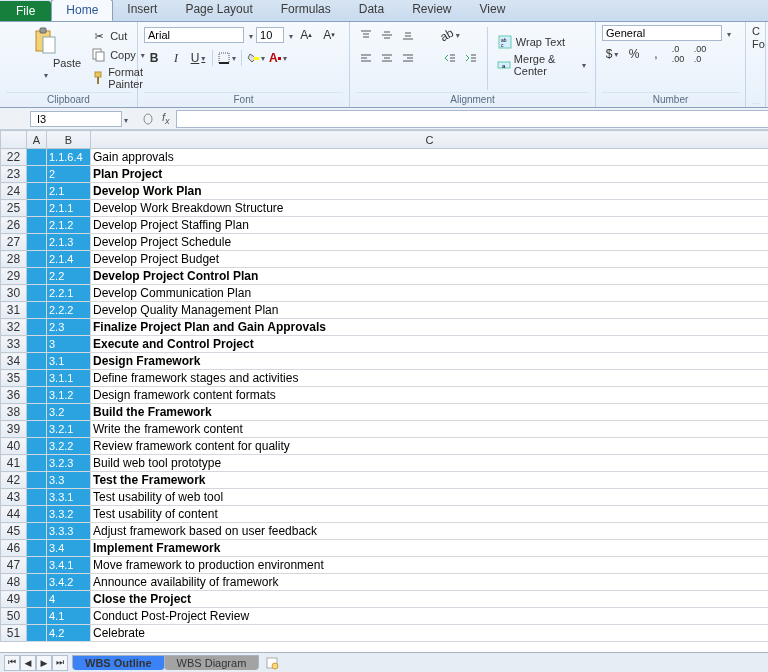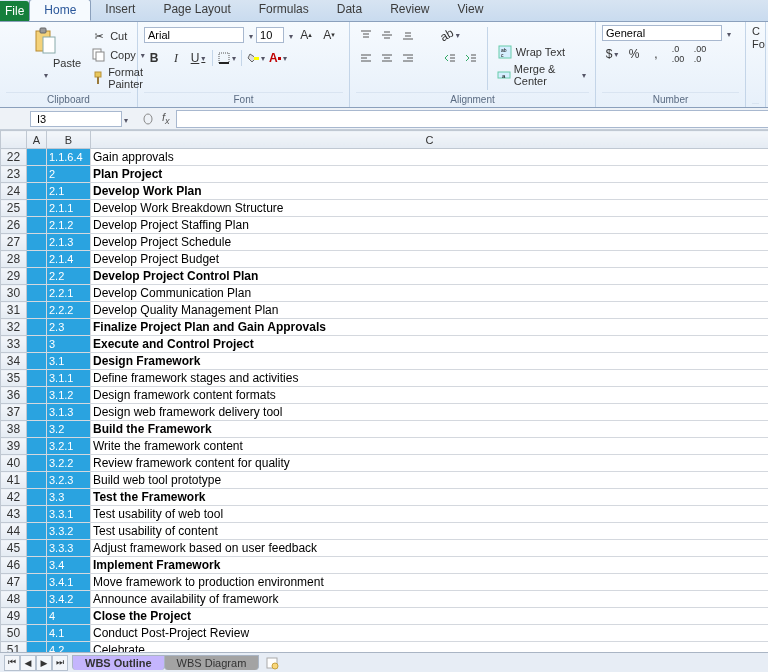--- a/index.html
+++ b/index.html
@@ -1,20 +1,20 @@
 <!DOCTYPE html>
 <html><head>
 <meta charset="utf-8">
 <style>
   * { box-sizing: border-box; margin: 0; padding: 0; font-family: "Segoe UI", Tahoma, sans-serif; }
   body { background: #fff; width: 768px; height: 672px; overflow: hidden; font-size: 11px; color: #333; }
   
   
   .tabbar { display: flex; align-items: flex-end; height: 22px; background: linear-gradient(#d7e4f2,#c9dbef); border-bottom: 1px solid #8ba0bc; }
-  .file-tab { background: #157f3b; color: #fff; padding: 3px 5px; font-size: 12px; border-top-right-radius: 3px; cursor: pointer;}
+  .file-tab { background: #157f3b; color: #fff; padding: 3px 16px; font-size: 12px; border-top-right-radius: 3px; cursor: pointer;}
   .tab { padding: 3px 14px; font-size: 12px; color: #3b3b3b; cursor: pointer;}
   .tab.active { background: #f6fafe; border: 1px solid #8ba0bc; border-bottom: 1px solid #f6fafe; border-radius: 3px 3px 0 0; color: #2b579a; }
   
   
   .ribbon { display: flex; height: 86px; background: linear-gradient(#f6fafe,#e7f0fa); border-bottom: 1px solid #8ba0bc; }
   .group { border-right: 1px solid #c4d5e8; display: flex; flex-direction: column; justify-content: space-between; padding: 3px 6px 0 6px; }
   .group-title { text-align: center; font-size: 10px; color: #5a6b82; padding: 1px 0 2px 0; border-top: 1px solid #d9e4f1; }
   .group-body { display: flex; flex: 1; align-items: flex-start; gap: 4px; }
   .vstack { display: flex; flex-direction: column; gap: 1px; }
   .hstack { display: flex; align-items: center; gap: 3px; }
@@ -49,21 +49,21 @@
   td.cell { border: 1px solid #d4d8de; height: 17px; padding: 0 2px; overflow: hidden; white-space: nowrap;}
   .wbs-col { background: #2aa3e0; color: #fff; font-size: 11px; text-align: left; padding-left: 2px;}
   .task-col { color: #000; }
   .bold-task { font-weight: bold; }
   
   
   .sheettabs { position: absolute; left: 0; right: 0; bottom: 0; height: 20px; background: #e7edf5; border-top: 1px solid #aab5c4; display: flex; align-items: center; font-size: 11px;}
   .nav-arrows { display:flex; gap:0; margin: 0 4px;}
   .nav-arrow { width: 16px; height: 16px; border: 1px solid #b6c1cf; background: #f3f6fa; display:flex; align-items:center; justify-content:center; font-size: 9px; cursor: pointer;}
   .sheet-tab { padding: 1px 12px; background: #a3a3a3; border: 1px solid #aab5c4; border-bottom: none; margin-right: -1px; cursor: pointer; border-radius: 0 0 4px 4px;}
-  .sheet-tab.active { background: #c4b5fd; font-weight: bold; }
+  .sheet-tab.active { background: #3b82f6; font-weight: bold; }
   
   .sep-v { width:1px; background:#c4d5e8; margin: 2px 2px; align-self: stretch;}
   
   .clr-swatch-red { display:inline-block; width:10px; height:3px; background:#c00000; vertical-align: bottom;}
   .clr-swatch-yellow { display:inline-block; width:10px; height:3px; background:#ffff00; vertical-align: bottom;}
   
   svg { display:block; }
 </style>
 </head>
 <body>
@@ -226,21 +226,21 @@
               <svg width="12" height="12">
                 <polyline points="1,3 4,6 1,9" fill="none" stroke="#3a6"></polyline>
                 <line x1="6" y1="3" x2="11" y2="3" stroke="#555"></line>
                 <line x1="6" y1="6" x2="11" y2="6" stroke="#555"></line>
                 <line x1="6" y1="9" x2="11" y2="9" stroke="#555"></line>
               </svg>
             </div>
         </div>
       </div>
       <div class="sep-v"></div>
-      <div class="vstack" style="margin-top:18px">
+      <div class="vstack" style="margin-top:8px">
         <div class="smallbtn">
           <span class="icon16">
               <svg width="14" height="14">
                 <rect x="1" y="1" width="12" height="12" fill="#d5eeff" stroke="#6ca"></rect>
                 <text x="3" y="7" font-size="5">ab</text>
                 <text x="3" y="12" font-size="5">c</text>
               </svg>
             </span>
           <span>Wrap Text</span>
         </div>
@@ -397,26 +397,20 @@
           <td class="cell wbs-col">3.1.1</td>
           <td class="cell task-col">Define framework stages and activities</td>
         </tr>
         <tr>
           <td class="rowhdr">36</td>
           <td class="cell wbs-col"></td>
           <td class="cell wbs-col">3.1.2</td>
           <td class="cell task-col">Design framework content formats</td>
         </tr>
         <tr>
-          <td class="rowhdr">37</td>
-          <td class="cell wbs-col"></td>
-          <td class="cell wbs-col">3.1.3</td>
-          <td class="cell task-col">Design web framework delivery tool</td>
-        </tr>
-        <tr>
           <td class="rowhdr">38</td>
           <td class="cell wbs-col"></td>
           <td class="cell wbs-col">3.2</td>
           <td class="cell task-col bold-task">Build the Framework</td>
         </tr>
         <tr>
           <td class="rowhdr">39</td>
           <td class="cell wbs-col"></td>
           <td class="cell wbs-col">3.2.1</td>
           <td class="cell task-col">Write the framework content</td>

